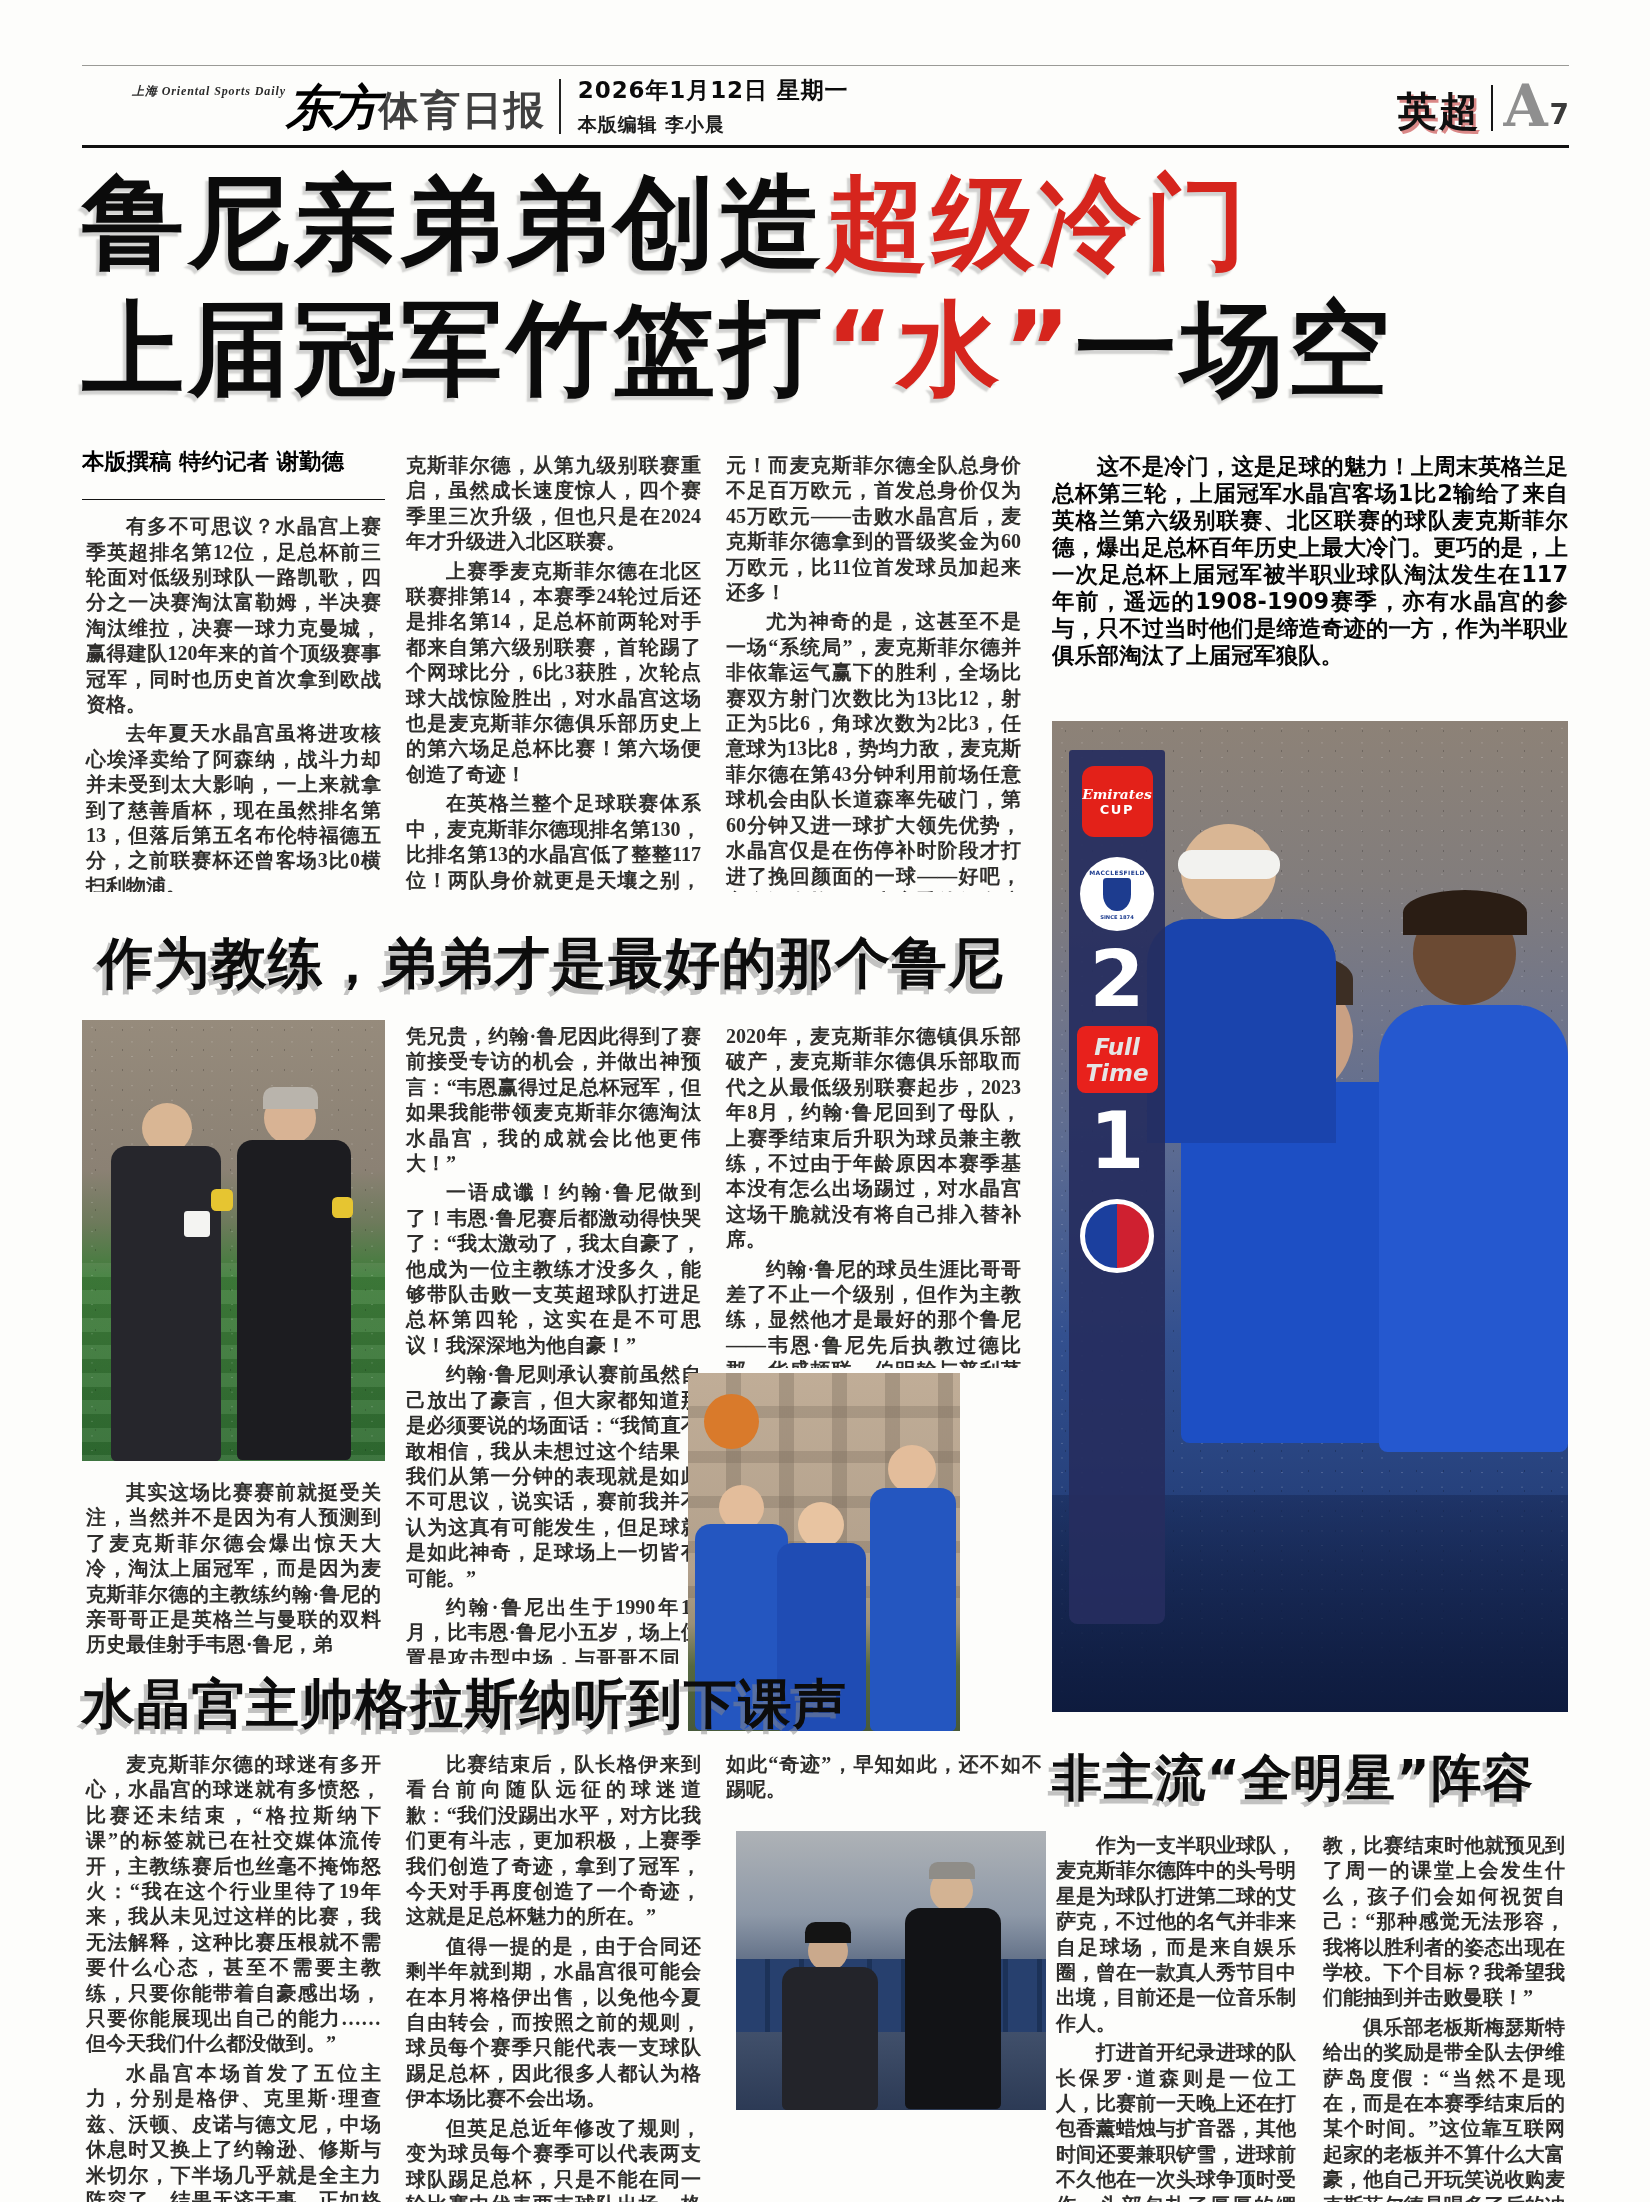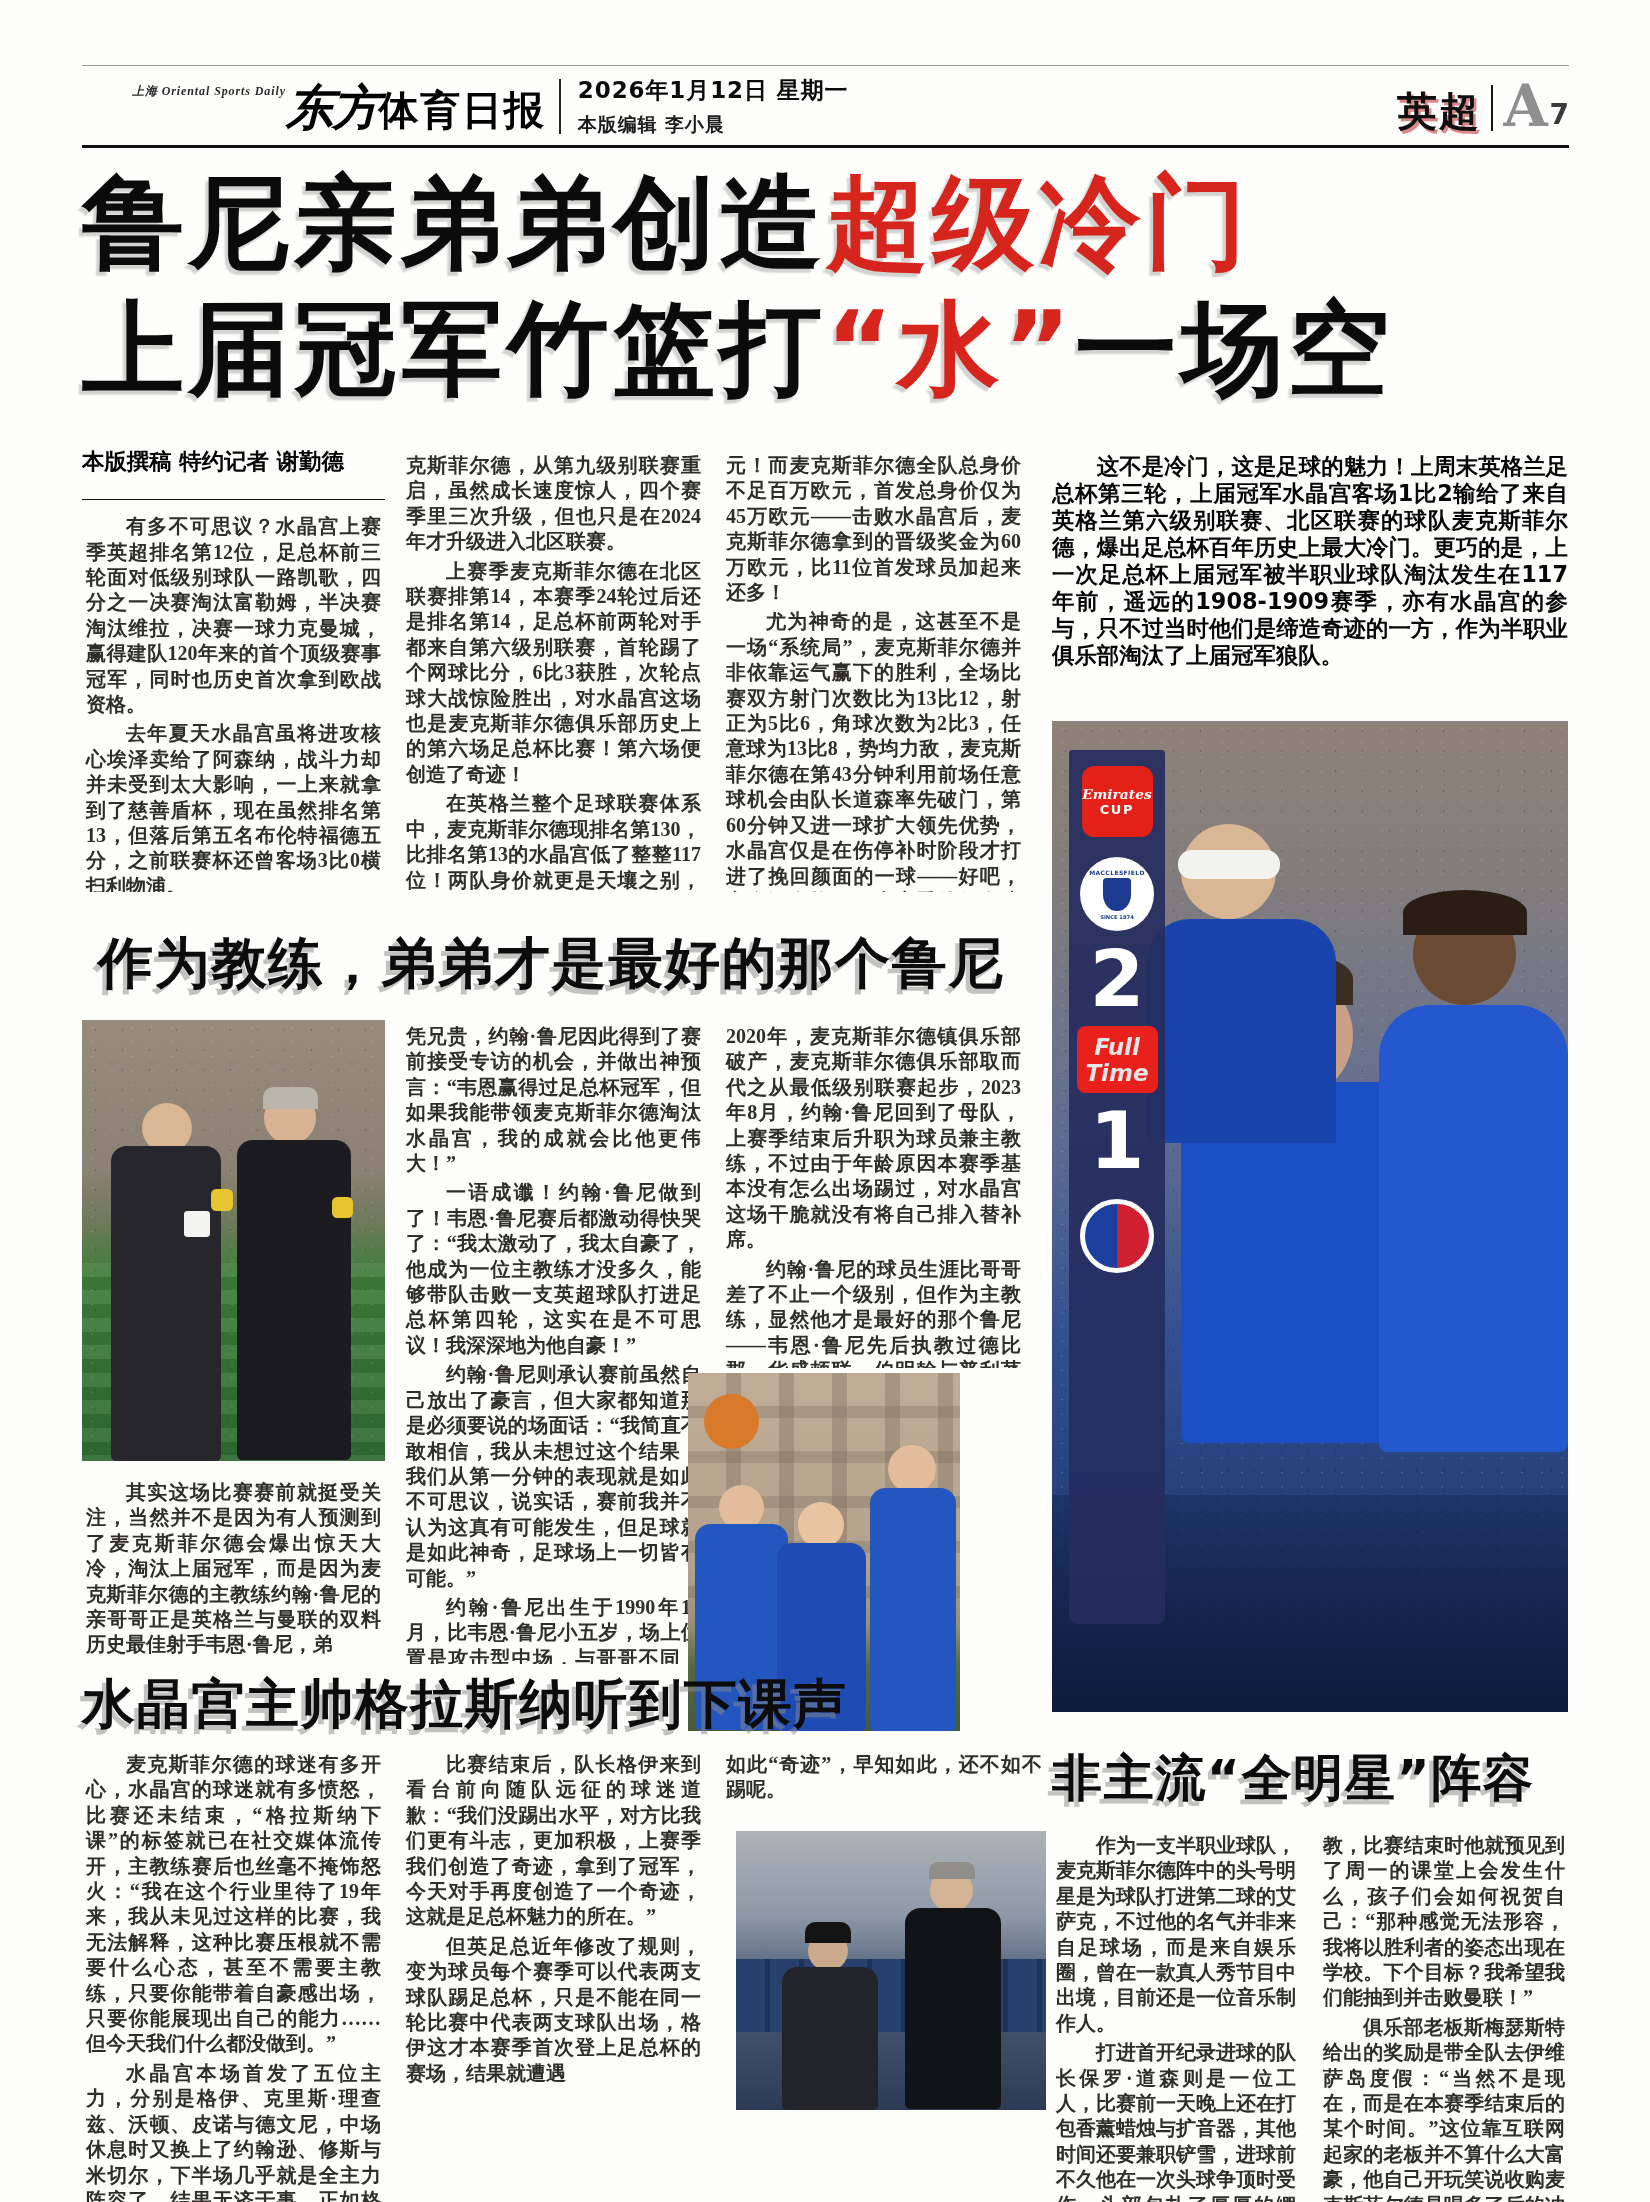--- a/index.html
+++ b/index.html
@@ -5,21 +5,21 @@
   html,body{margin:0;padding:0;background:#e8e8e6;}
   .page{position:relative;width:1650px;height:2203px;background:#fdfdfb;overflow:hidden;
         font-family:"Liberation Serif","DejaVu Serif",serif;color:#2e2d2b;margin:0 auto;}
   
   .toprule{position:absolute;left:82px;top:65px;width:1487px;height:0.9px;background:#9a9a96;}
   .masthead{position:absolute;left:82px;top:72px;width:1487px;height:69px;display:flex;align-items:center;}
   .logo-block{display:flex;flex-direction:row;justify-content:center;}
   .logo-sub{font-style:italic;font-size:12px;letter-spacing:0.9px;color:#2b2b2b;font-weight:700;margin-left:50px;}
   .logo-main{display:flex;align-items:baseline;line-height:1;}
   .logo-red{color:#000000;font-weight:900;font-size:48px;font-style:italic;font-family:"DejaVu Sans",sans-serif;letter-spacing:-1.7px;}
-  .logo-black{color:#000000;font-weight:900;font-size:40px;font-family:"DejaVu Sans",sans-serif;letter-spacing:1.7px;}
+  .logo-black{color:#404040;font-weight:900;font-size:40px;font-family:"DejaVu Sans",sans-serif;letter-spacing:1.7px;}
   .mast-div{width:1.7px;height:55px;background:#222;margin:0 17px 0 13.8px;}
   .date-block{display:flex;flex-direction:column;justify-content:center;font-family:"DejaVu Sans",sans-serif;}
   .date-line{font-size:23px;font-weight:700;color:#0b0b0b;margin-bottom:6px;letter-spacing:0.9px;}
   .editor-line{font-size:19px;font-weight:700;color:#1c1c1c;letter-spacing:0.9px;}
   .page-id{margin-left:auto;display:flex;align-items:flex-end;}
   .section-tag{font-family:"DejaVu Sans",sans-serif;font-size:40px;font-weight:900;color:#101010;
                text-shadow:2.6px 2.6px 0 rgba(190,40,40,.55);letter-spacing:1.7px;line-height:1;}
   .id-bar{width:2.6px;height:46px;background:#151515;margin:0 10.3px;}
   .page-letter{font-family:"DejaVu Serif",serif;font-size:57px;font-weight:700;color:#8f8f8f;line-height:.85;}
   .page-num{font-family:"DejaVu Sans",sans-serif;font-size:28px;font-weight:700;color:#3a3a3a;margin-left:1.7px;line-height:1.1;}
@@ -216,20 +216,21 @@
   </div>
 
   <h2 class="sec-title" style="left:82px;top:1669px;font-size:53px;">水晶宫主帅格拉斯纳听到下课声</h2>
 
   <div class="col" style="left:82px;top:1748px;height:454px;">
     <p>麦克斯菲尔德的球迷有多开心，水晶宫的球迷就有多愤怒，比赛还未结束，“格拉斯纳下课”的标签就已在社交媒体流传开，主教练赛后也丝毫不掩饰怒火：“我在这个行业里待了19年来，我从未见过这样的比赛，我无法解释，这种比赛压根就不需要什么心态，甚至不需要主教练，只要你能带着自豪感出场，只要你能展现出自己的能力……但今天我们什么都没做到。”</p>
     <p>水晶宫本场首发了五位主力，分别是格伊、克里斯·理查兹、沃顿、皮诺与德文尼，中场休息时又换上了约翰逊、修斯与米切尔，下半场几乎就是全主力阵容了，结果无济于事，正如格拉斯纳的说法：“全场比赛我们没能完成哪怕一次突破，太离谱了。”</p>
   </div>
   <div class="col" style="left:402px;top:1748px;height:454px;">
     <p>比赛结束后，队长格伊来到看台前向随队远征的球迷道歉：“我们没踢出水平，对方比我们更有斗志，更加积极，上赛季我们创造了奇迹，拿到了冠军，今天对手再度创造了一个奇迹，这就是足总杯魅力的所在。”</p>
+    <p>值得一提的是，由于合同还剩半年就到期，水晶宫很可能会在本月将格伊出售，以免他今夏自由转会，而按照之前的规则，球员每个赛季只能代表一支球队踢足总杯，因此很多人都认为格伊本场比赛不会出场。</p>
     <p>但英足总近年修改了规则，变为球员每个赛季可以代表两支球队踢足总杯，只是不能在同一轮比赛中代表两支球队出场，格伊这才本赛季首次登上足总杯的赛场，结果就遭遇</p>
   </div>
   <div class="col" style="left:722px;top:1748px;width:324px;height:79px;">
     <p class="noind">如此“奇迹”，早知如此，还不如不踢呢。</p>
   </div>
 
   <div class="photo photo-bench">
     <div class="seatband"></div>
     <div class="head" style="left:72px;top:100px;width:40px;height:40px;background:#caa98c;"></div>
     <div class="shape" style="left:69px;top:91px;width:46px;height:20.6px;border-radius:10.3px 10.3px 0 0;background:#141414;"></div>

